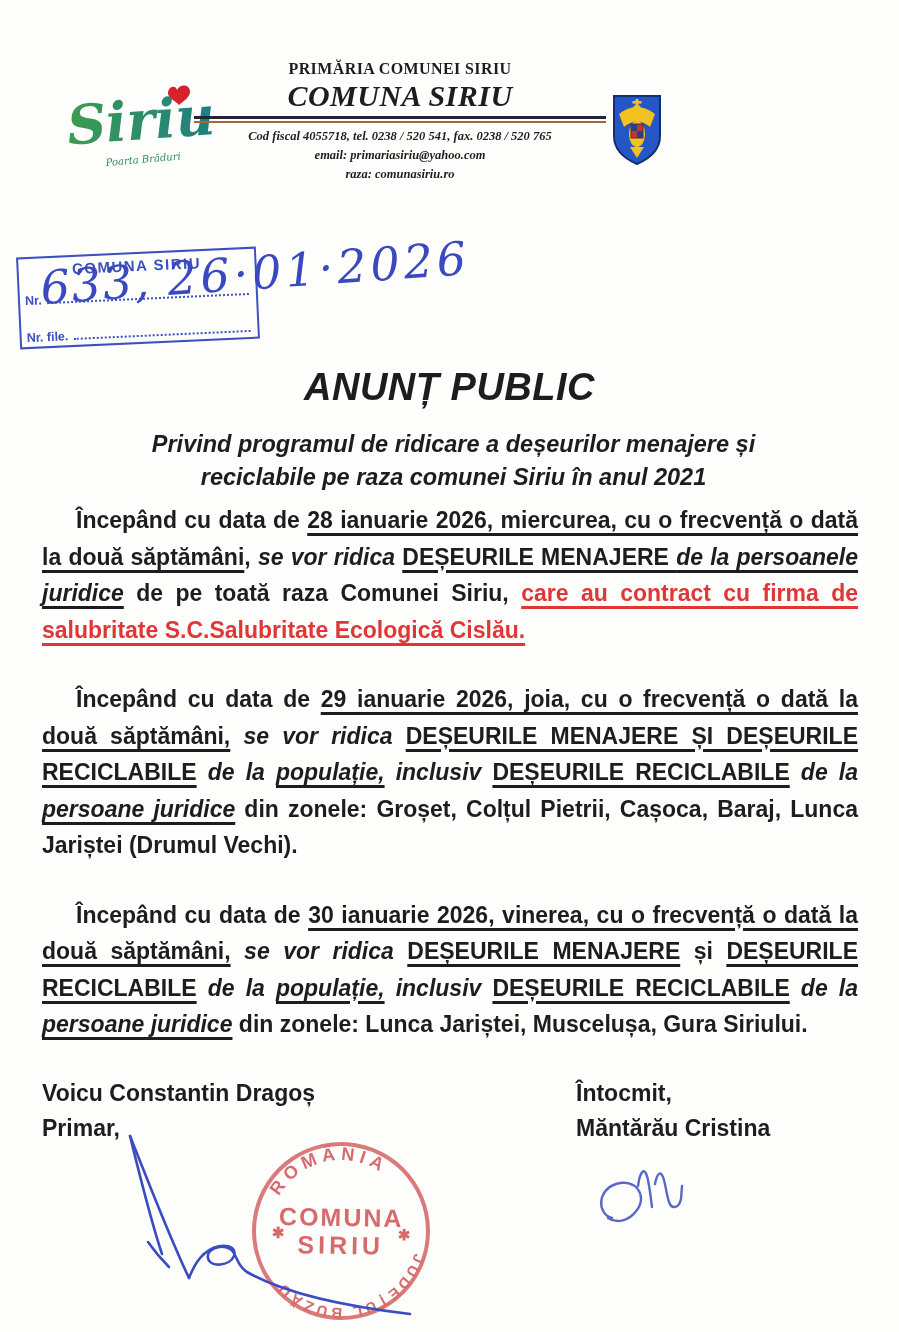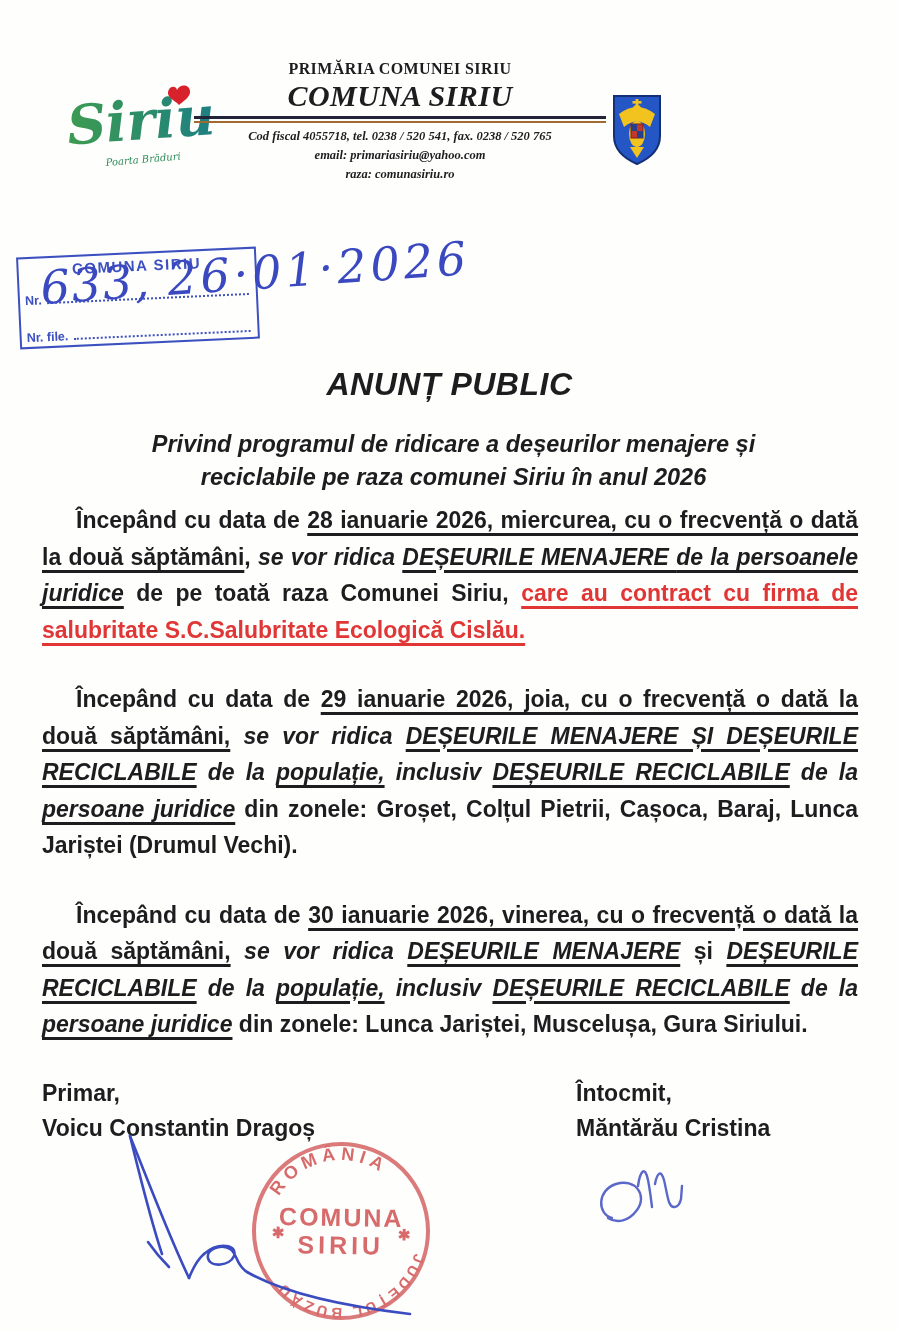--- a/index.html
+++ b/index.html
@@ -34,33 +34,33 @@
   .dots{flex:1;border-bottom:2px dotted #3c50c0;margin:0 2px 3px 5px;height:10px;}
   .reg-hand{
     position:absolute;left:40px;top:246px;z-index:3;white-space:nowrap;
     font-family:"DejaVu Serif",serif;font-style:italic;color:#3a49c0;
     font-size:46px;transform:rotate(-4deg);letter-spacing:2px;
   }
   .reg-hand .date{letter-spacing:4px;}
 
   
   .doc-title{position:absolute;left:0;right:0;top:366px;text-align:center;
-    font-size:32px;font-weight:bold;font-style:italic;letter-spacing:.5px;}
+    font-size:38px;font-weight:bold;font-style:italic;letter-spacing:.5px;}
   .doc-subtitle{position:absolute;left:40px;right:32px;top:428px;text-align:center;
     font-size:23.5px;font-weight:bold;font-style:italic;line-height:33px;}
 
   
   .content{position:absolute;left:42px;top:502px;width:816px;}
   .content p{
     margin:0 0 33px;font-size:23px;font-weight:bold;line-height:36.5px;
     text-align:justify;text-indent:34px;
   }
   .u{text-decoration:underline;text-decoration-thickness:3px;text-underline-offset:5px;}
   .i{font-style:italic;}
-  .biu{font-style:italic;text-decoration:underline;text-decoration-thickness:3px;text-underline-offset:5px;}
+  .biu{text-decoration:underline;text-decoration-thickness:3px;text-underline-offset:5px;}
   .iu{font-style:italic;text-decoration:underline;text-decoration-thickness:3px;text-underline-offset:5px;}
   .red{color:#e03636;text-decoration-color:#e03636;}
 
   .sig-row{display:flex;justify-content:space-between;margin-top:22px;
     font-size:23px;font-weight:bold;line-height:35px;}
   .sig-col.right{width:282px;}
 
   
   .stamp{position:absolute;left:246px;top:1136px;transform:rotate(-12deg);opacity:.92;}
   .sig-left{position:absolute;left:92px;top:1128px;}
@@ -116,38 +116,38 @@
       <span class="dots"></span>
     </div>
   </div>
   <div class="reg-hand">
     <span>633</span><span>, </span><span class="date">26·01·2026</span>
   </div>
 
   <div class="doc-title">ANUNȚ PUBLIC</div>
   <div class="doc-subtitle">
     <span>Privind programul de ridicare a deșeurilor menajere și</span><br>
-    <span>reciclabile pe raza comunei Siriu în anul 2026</span>
+    <span>reciclabile pe raza comunei Siriu în anul 2021</span>
   </div>
 
   <div class="content">
     <p>
       <span>Începând cu data de </span><span class="u">28 ianuarie 2026, miercurea, cu o frecvență o dată la două săptămâni</span><span>, </span><span class="i">se vor ridica </span><span class="biu">DEȘEURILE MENAJERE </span><span class="iu">de la persoanele juridice</span><span> de pe toată raza Comunei Siriu, </span><span class="u red">care au contract cu firma de salubritate S.C.Salubritate Ecologică Cislău.</span>
     </p>
     <p>
       <span>Începând cu data de </span><span class="u">29 ianuarie 2026, joia, cu o frecvență o dată la două săptămâni,</span><span> </span><span class="i">se vor ridica </span><span class="biu">DEȘEURILE MENAJERE ȘI DEȘEURILE RECICLABILE</span><span class="i"> de la </span><span class="iu">populație,</span><span class="i"> inclusiv </span><span class="biu">DEȘEURILE RECICLABILE</span><span class="i"> de la </span><span class="iu">persoane juridice</span><span> din zonele: Groșet, Colțul Pietrii, Cașoca, Baraj, Lunca Jariștei (Drumul Vechi).</span>
     </p>
     <p>
       <span>Începând cu data de </span><span class="u">30 ianuarie 2026, vinerea, cu o frecvență o dată la două săptămâni,</span><span> </span><span class="i">se vor ridica </span><span class="biu">DEȘEURILE MENAJERE</span><span> și </span><span class="biu">DEȘEURILE RECICLABILE</span><span class="i"> de la </span><span class="iu">populație,</span><span class="i"> inclusiv </span><span class="biu">DEȘEURILE RECICLABILE</span><span class="i"> de la </span><span class="iu">persoane juridice</span><span> din zonele: Lunca Jariștei, Muscelușa, Gura Siriului.</span>
     </p>
 
     <div class="sig-row">
       <div class="sig-col left">
+        <div>Voicu Constantin Dragoș</div>
         <div>Primar,</div>
-        <div>Voicu Constantin Dragoș</div>
       </div>
       <div class="sig-col right">
         <div>Întocmit,</div>
         <div>Măntărău Cristina</div>
       </div>
     </div>
   </div>
 
   <svg class="stamp" width="190" height="190" viewBox="0 0 190 190">
     <defs>

